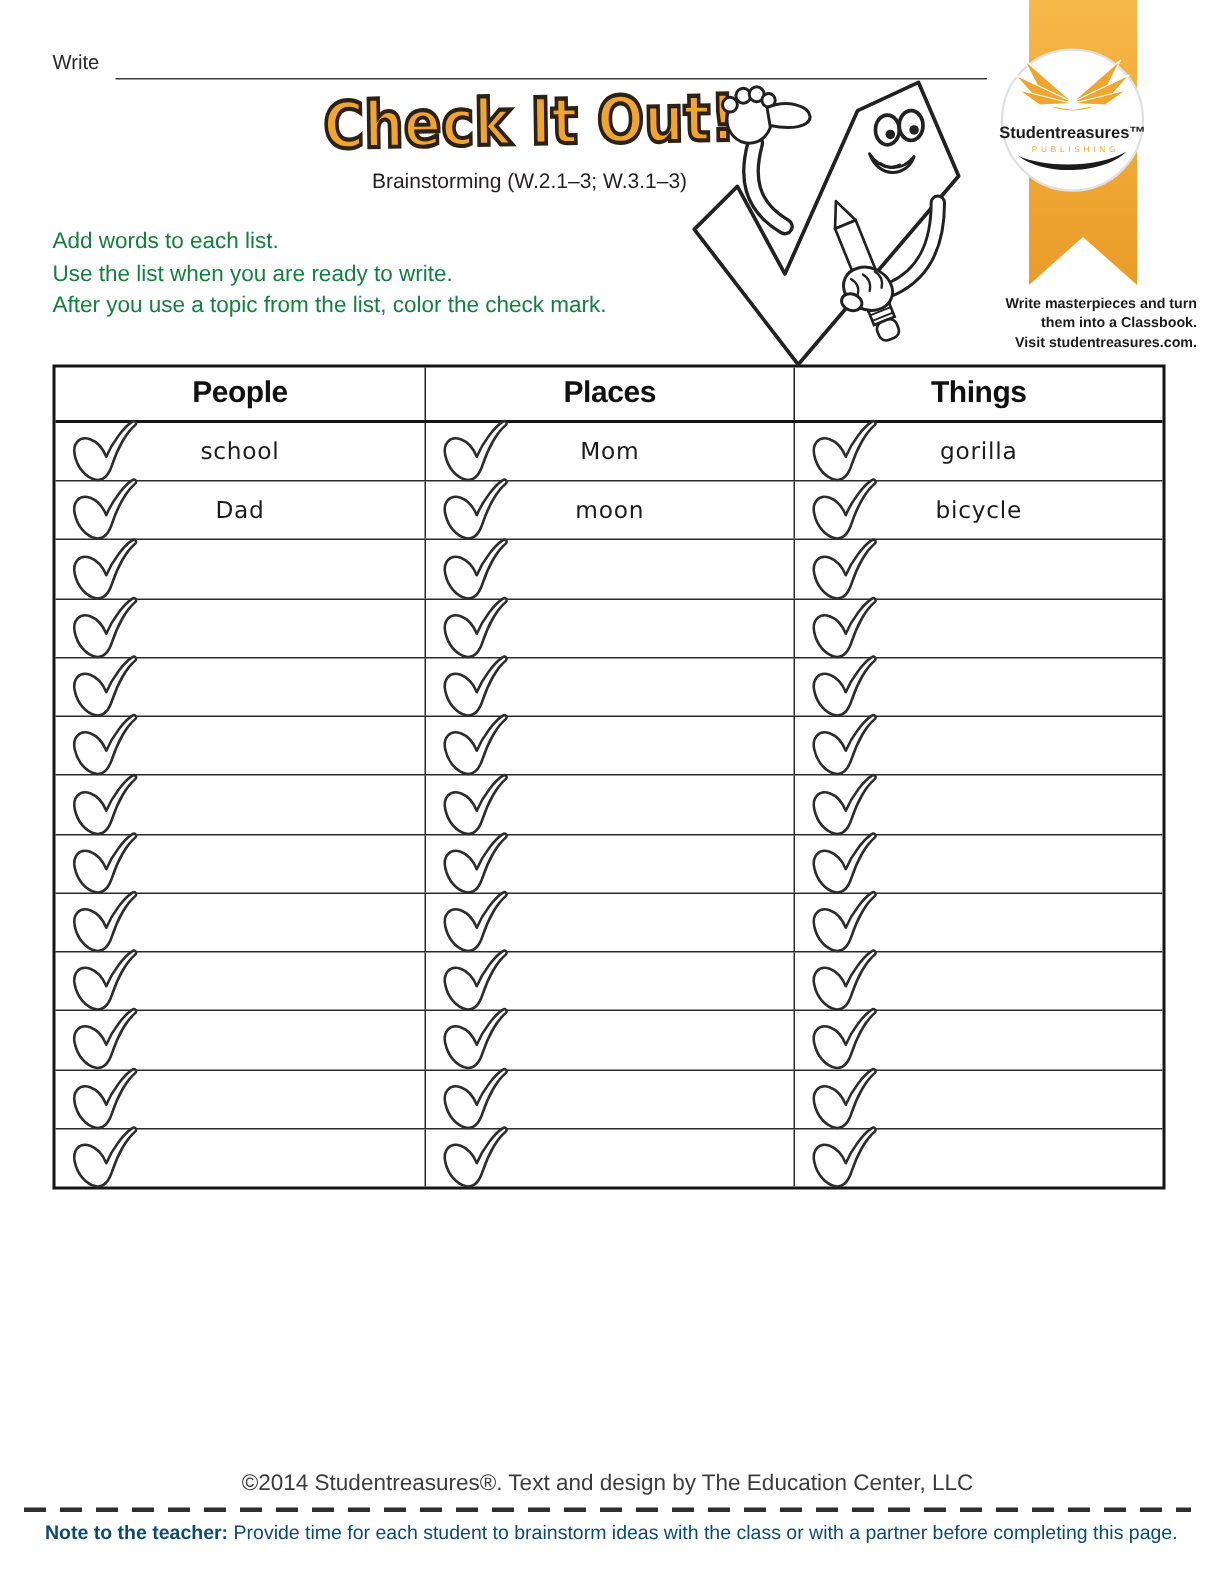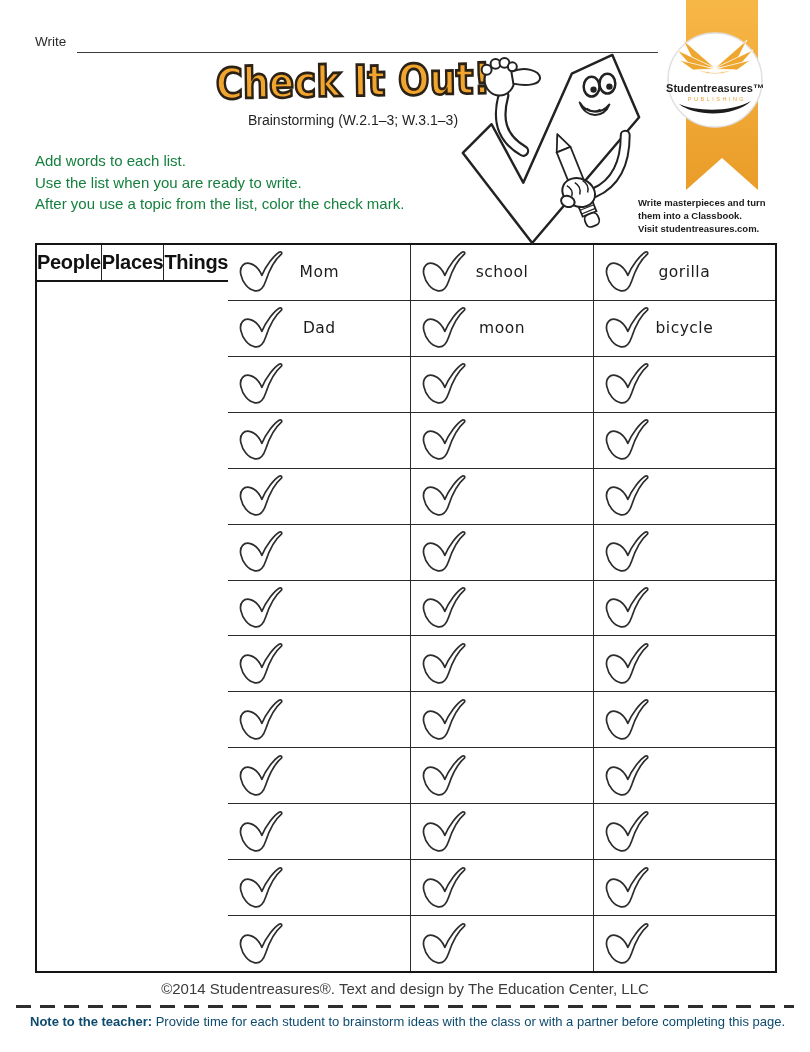--- a/index.html
+++ b/index.html
@@ -17,30 +17,30 @@
          letter-spacing:0px;color:#F1A52F;-webkit-text-stroke:2.4px #2b2115;
          transform:scaleY(1.15) rotate(-1deg);transform-origin:center;}
   .subtitle{position:absolute;left:188px;top:112px;width:330px;text-align:center;
             font-weight:normal;font-size:14px;color:#231f20;}
 
   
   .instructions{position:absolute;left:35px;top:150px;font-size:15px;line-height:21.5px;color:#15803d;}
 
   
   .ribbon-svg{position:absolute;left:663px;top:0px;width:105px;height:245px;}
-  .tagline{position:absolute;left:638px;top:196px;width:160px;text-align:left;
+  .tagline{position:absolute;left:638px;top:196px;width:160px;text-align:right;
            font-weight:bold;font-size:9.5px;line-height:13px;color:#1b1b1b;}
   .tagline span{display:block;}
 
   
   .cartoon-svg{position:absolute;left:450px;top:46px;width:198px;height:203px;z-index:5;}
 
   
-  .wtable{position:absolute;left:35px;top:243px;width:742px;height:730px;
-          border:2.5px solid #151515;box-sizing:border-box;display:flex;flex-direction:row;background:#fff;z-index:2;}
+  .wtable{position:absolute;left:35px;top:243px;width:742px;height:550px;
+          border:2.5px solid #151515;box-sizing:border-box;display:flex;flex-direction:column;background:#fff;z-index:2;}
   .thead{display:grid;grid-template-columns:1fr 1fr 1fr;height:35px;flex:0 0 35px;
          border-bottom:2.5px solid #151515;}
   .hcell{display:flex;align-items:center;justify-content:center;
          font-family:"Liberation Sans",sans-serif;font-weight:bold;font-size:20px;
          letter-spacing:-0.3px;color:#111;}
   .hcell + .hcell{border-left:1.4px solid #222;}
   .tbody{flex:1;display:flex;flex-direction:column;}
   .trow{flex:1;display:grid;grid-template-columns:1fr 1fr 1fr;}
   .trow + .trow{border-top:1.2px solid #2a2a2a;}
   .tcell{position:relative;}
@@ -161,27 +161,27 @@
       <div class="hcell">People</div>
       <div class="hcell">Places</div>
       <div class="hcell">Things</div>
     </div>
     <div class="tbody">
     <div class="trow">
       <div class="tcell">
         <svg class="check" viewBox="0 0 56 52">
               <use href="#check-shape"></use>
             </svg>
+        <span class="cell-word">school</span>
+      </div>
+      <div class="tcell">
+        <svg class="check" viewBox="0 0 56 52">
+              <use href="#check-shape"></use>
+            </svg>
         <span class="cell-word">Mom</span>
-      </div>
-      <div class="tcell">
-        <svg class="check" viewBox="0 0 56 52">
-              <use href="#check-shape"></use>
-            </svg>
-        <span class="cell-word">school</span>
       </div>
       <div class="tcell">
         <svg class="check" viewBox="0 0 56 52">
               <use href="#check-shape"></use>
             </svg>
         <span class="cell-word">gorilla</span>
       </div>
     </div>
 
     <div class="trow">

